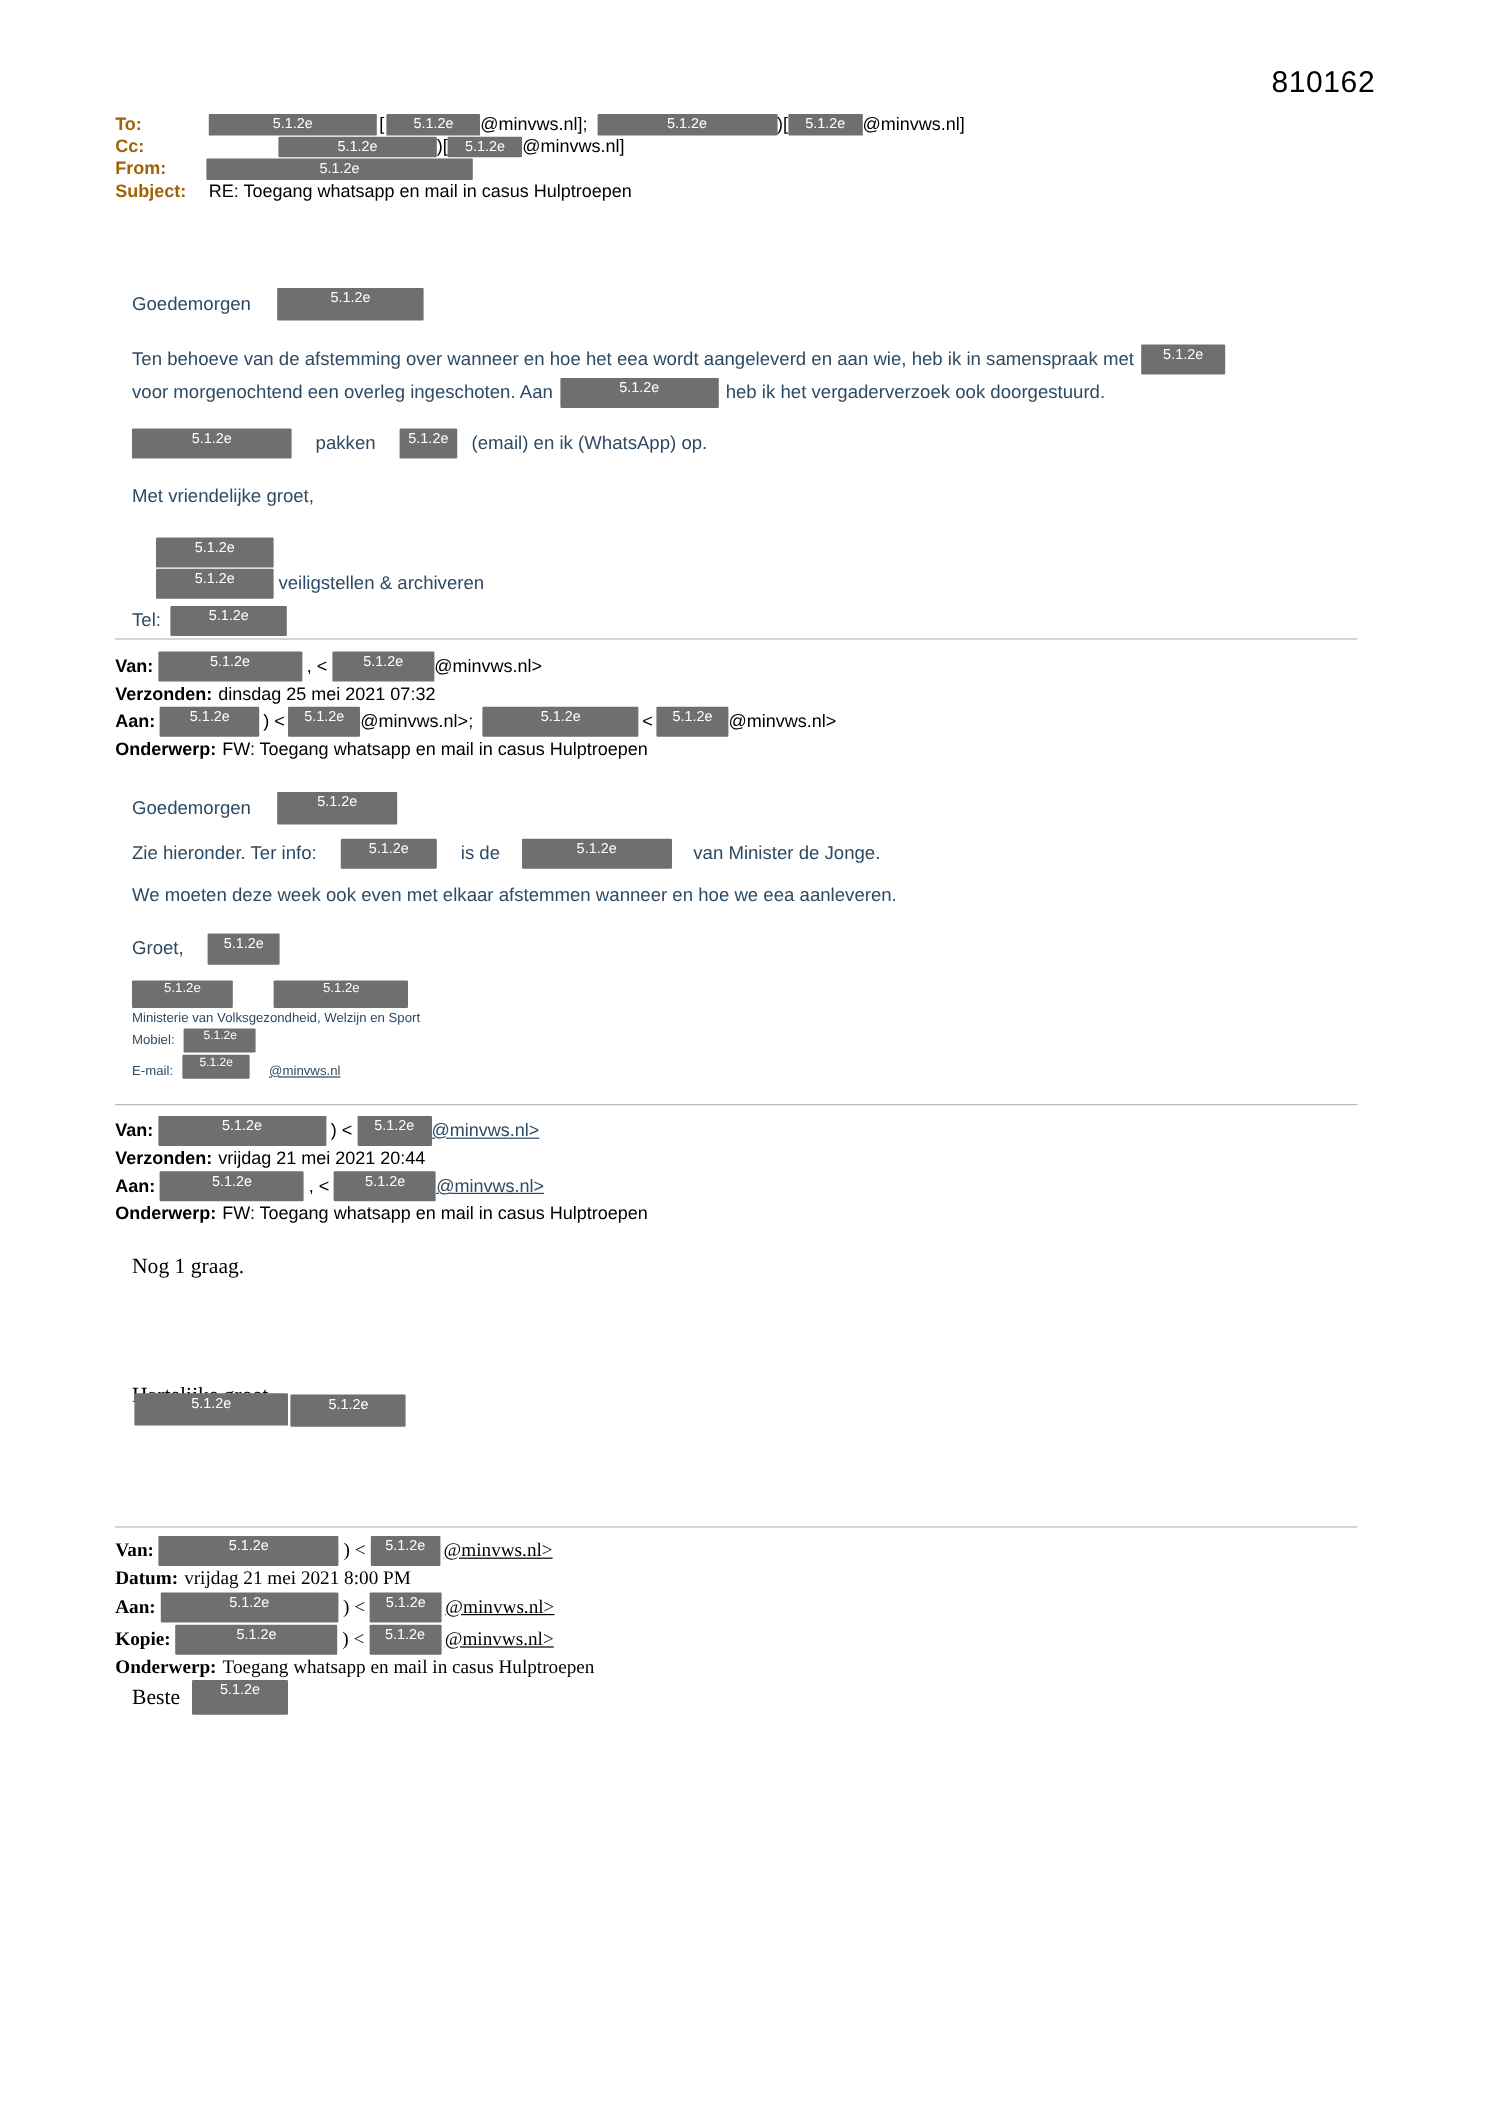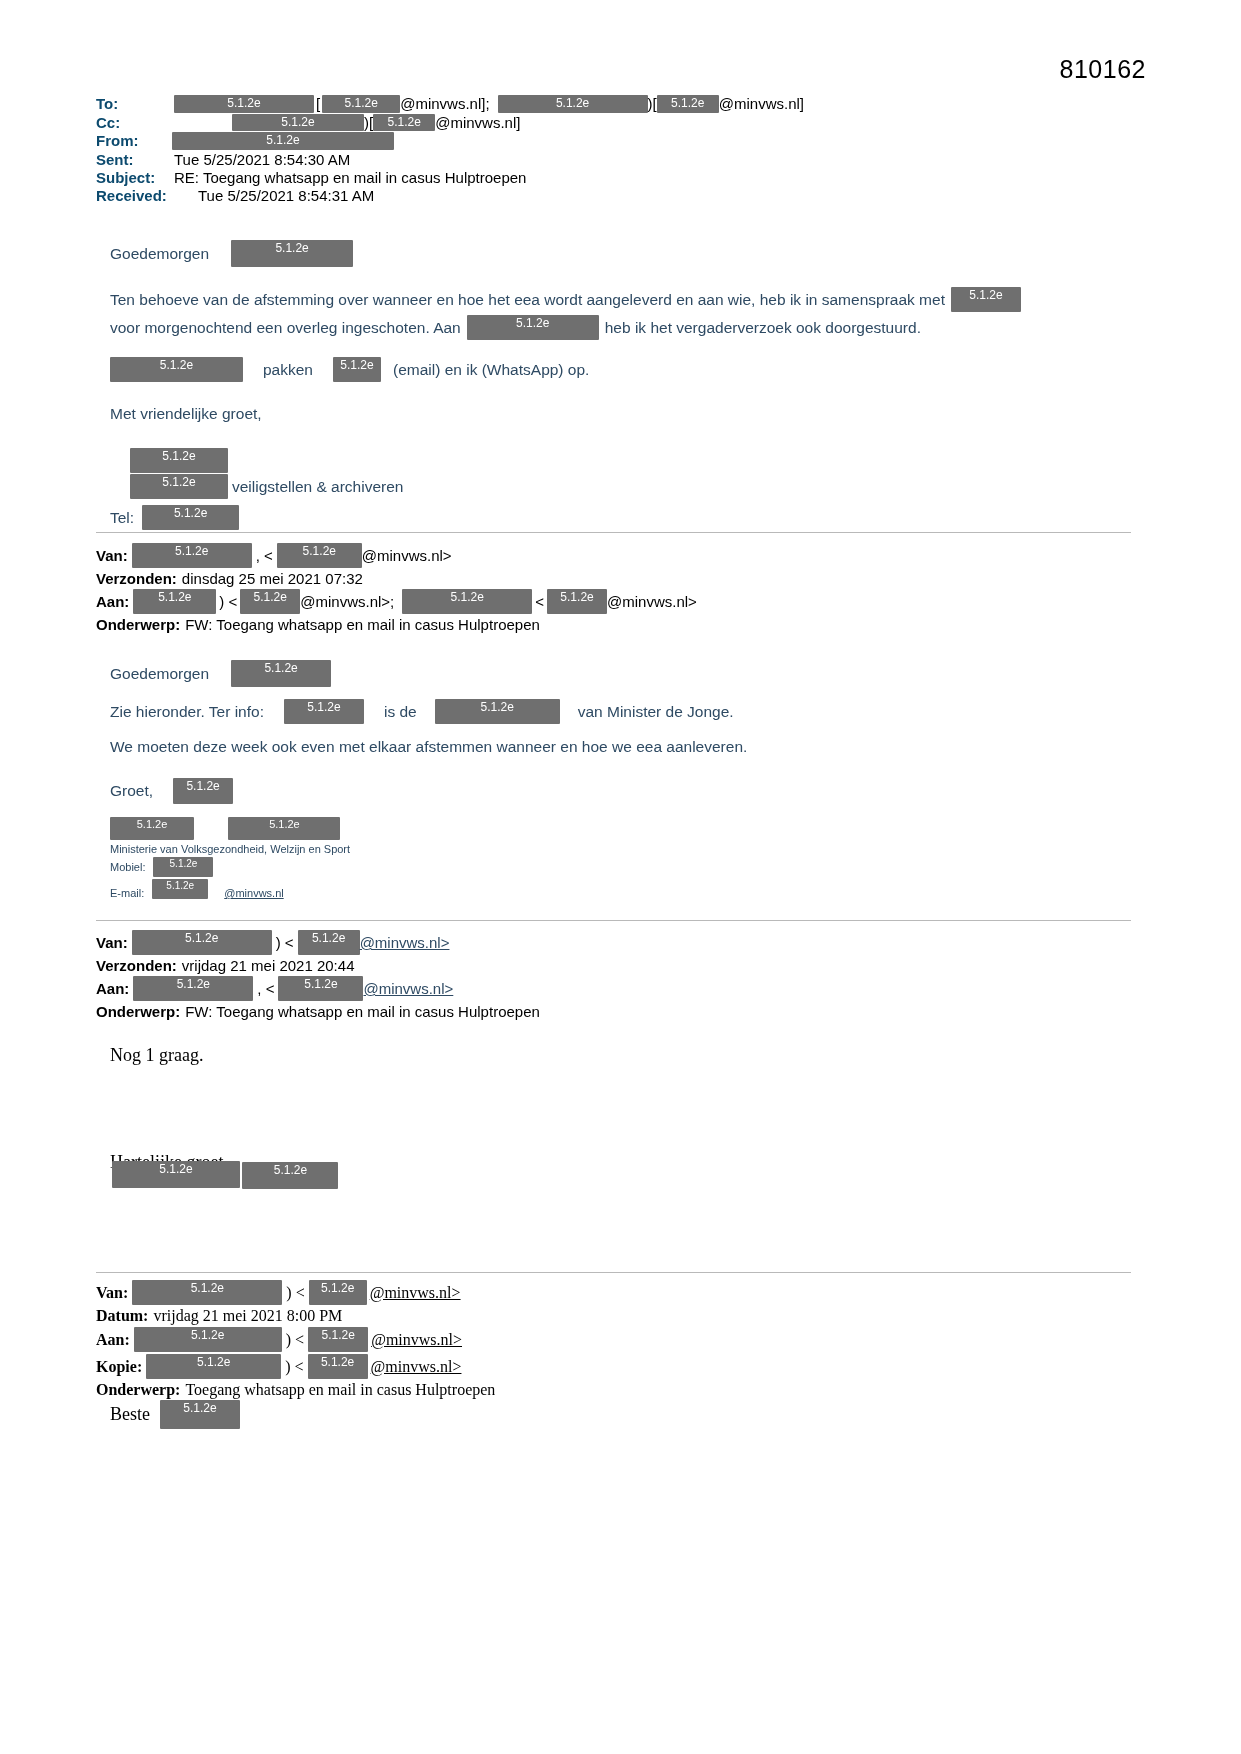--- a/index.html
+++ b/index.html
@@ -58,21 +58,21 @@
     display: flex;
     align-items: center;
     margin-bottom: 1px;
     white-space: nowrap;
   }
   .hdr-label {
     font-weight: bold;
     font-size: 15px;
     width: 78px;
     flex: 0 0 78px;
-    color: #0c4a6e;
+    color: #a16207;
   }
   .hdr-val {
     font-size: 15px;
     color: #000;
   }
   .hdr-val .sep { padding: 0 2px; }
 
   
   .body-text {
     color: #2e4a63;
@@ -147,34 +147,26 @@
       </span>
     </div>
 
     <div class="hdr-row">
       <span class="hdr-label">From:</span>
       <span class="hdr-val line">
         <span class="red" style="width:222px;margin-left:-2px;">5.1.2e</span>
       </span>
     </div>
 
-    <div class="hdr-row">
-      <span class="hdr-label">Sent:</span>
-      <span class="hdr-val">Tue 5/25/2021 8:54:30 AM</span>
-    </div>
 
     <div class="hdr-row">
       <span class="hdr-label">Subject:</span>
       <span class="hdr-val">RE: Toegang whatsapp en mail in casus Hulptroepen</span>
     </div>
 
-    <div class="hdr-row">
-      <span class="hdr-label">Received:</span>
-      <span class="hdr-val" style="padding-left:24px;">Tue 5/25/2021 8:54:31 AM</span>
-    </div>
   </div>
 
   <div class="blk body-text line" style="left:110px; top:240px;">
     <span>Goedemorgen</span>
     <span class="red" style="width:122px;height:22px;margin-left:10px;">5.1.2e</span>
   </div>
 
   <div class="blk body-text" style="left:110px; top:287px; width:1020px;">
     <span class="line" style="display:inline-flex;">
       <span>Ten behoeve van de afstemming over wanneer en hoe het eea wordt aangeleverd en aan wie, heb ik in samenspraak met</span>

